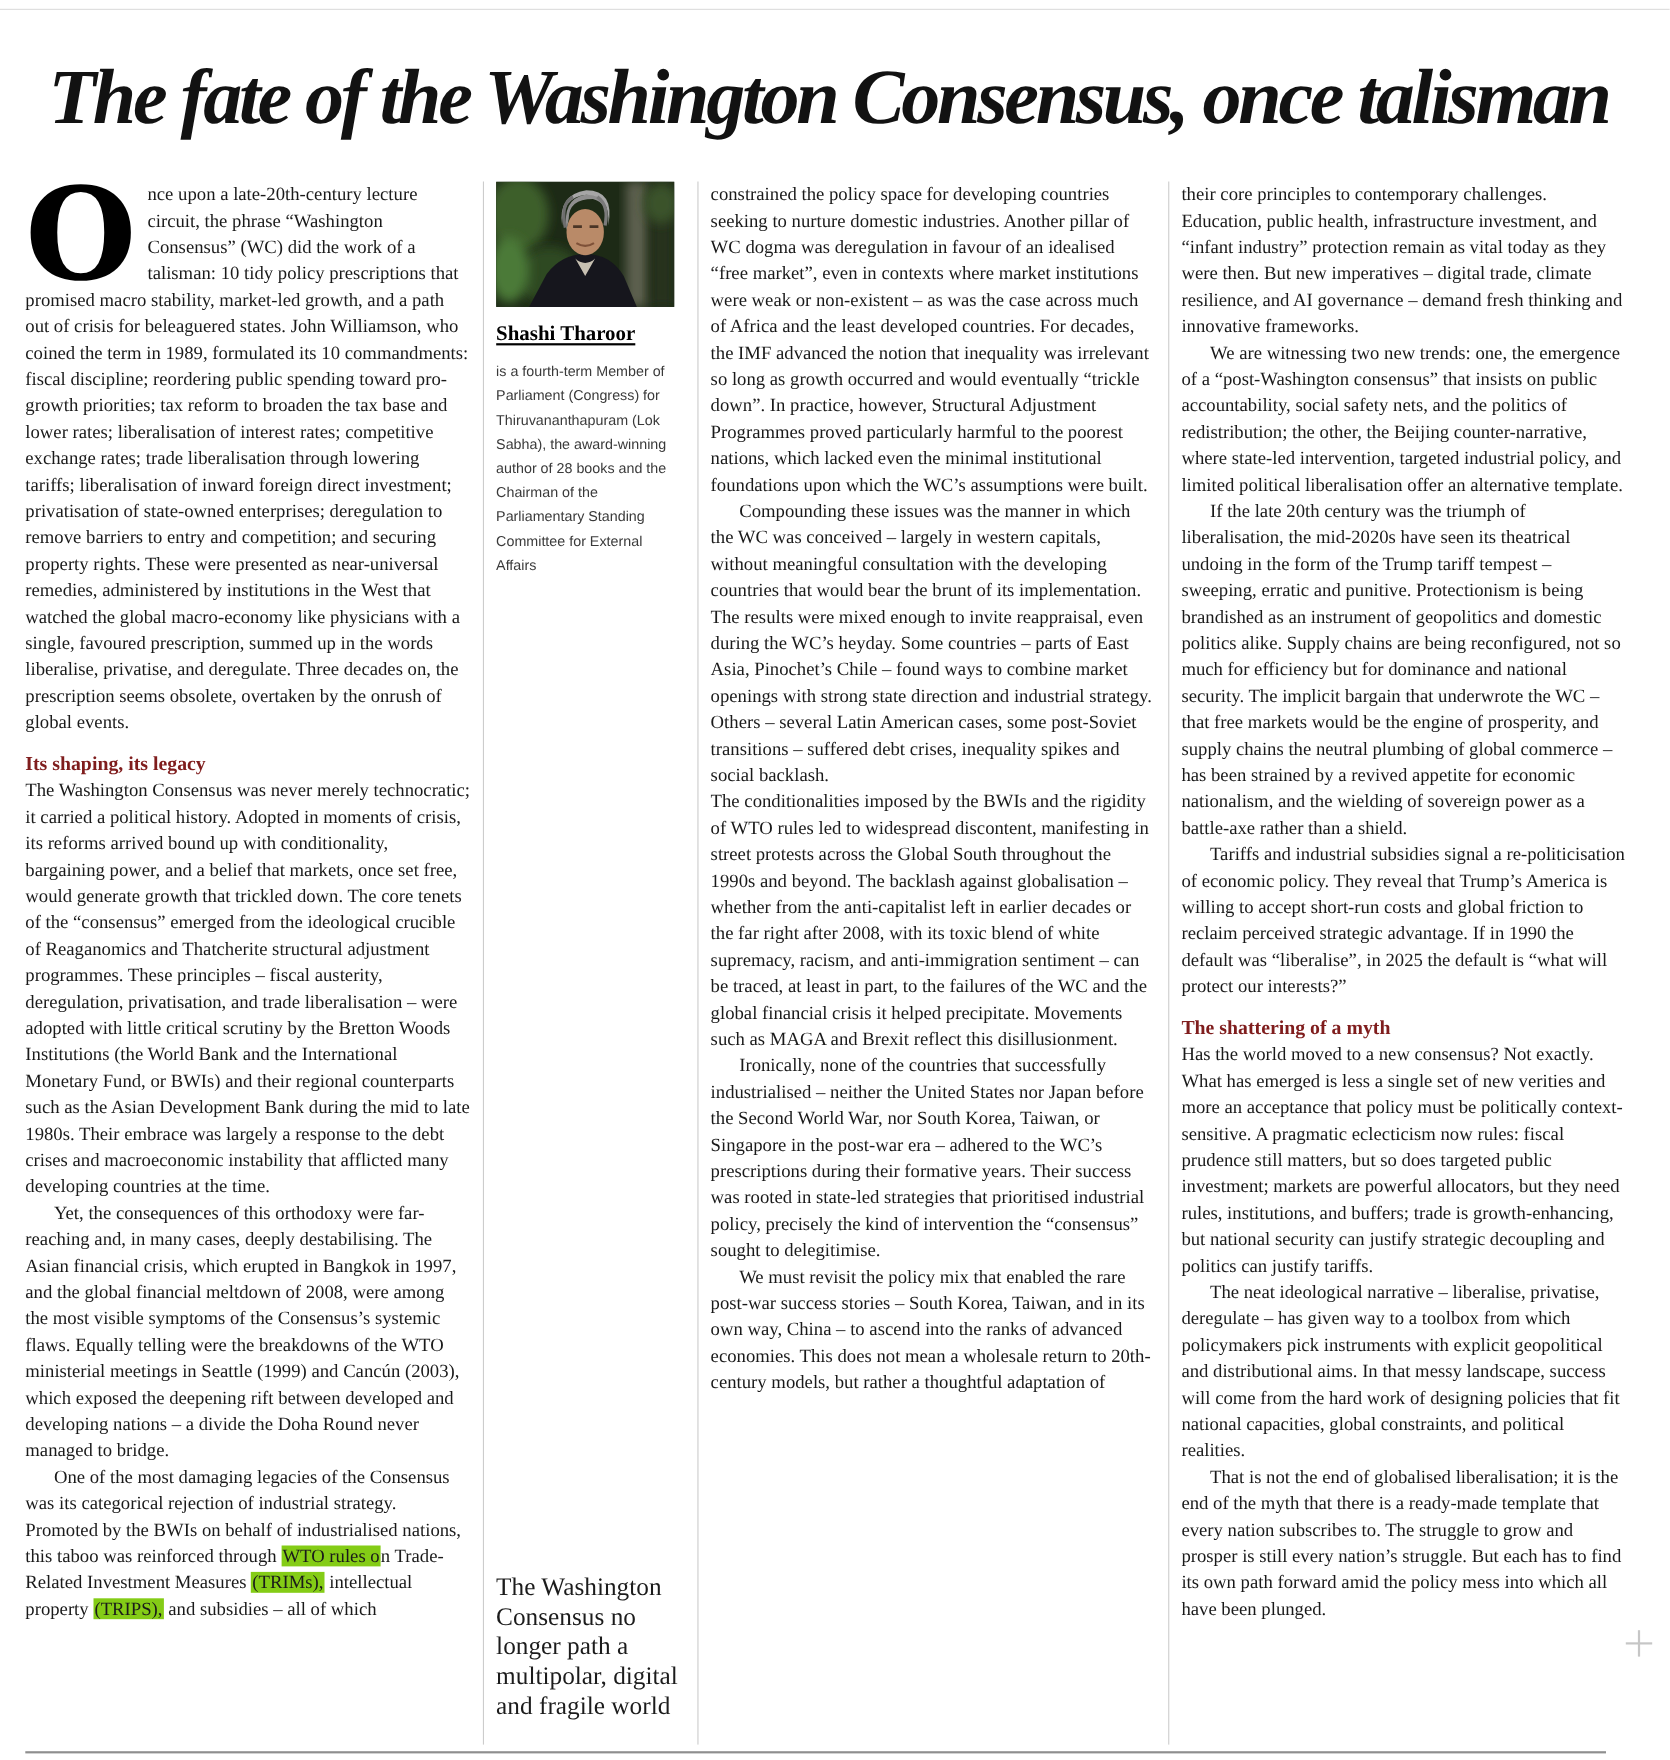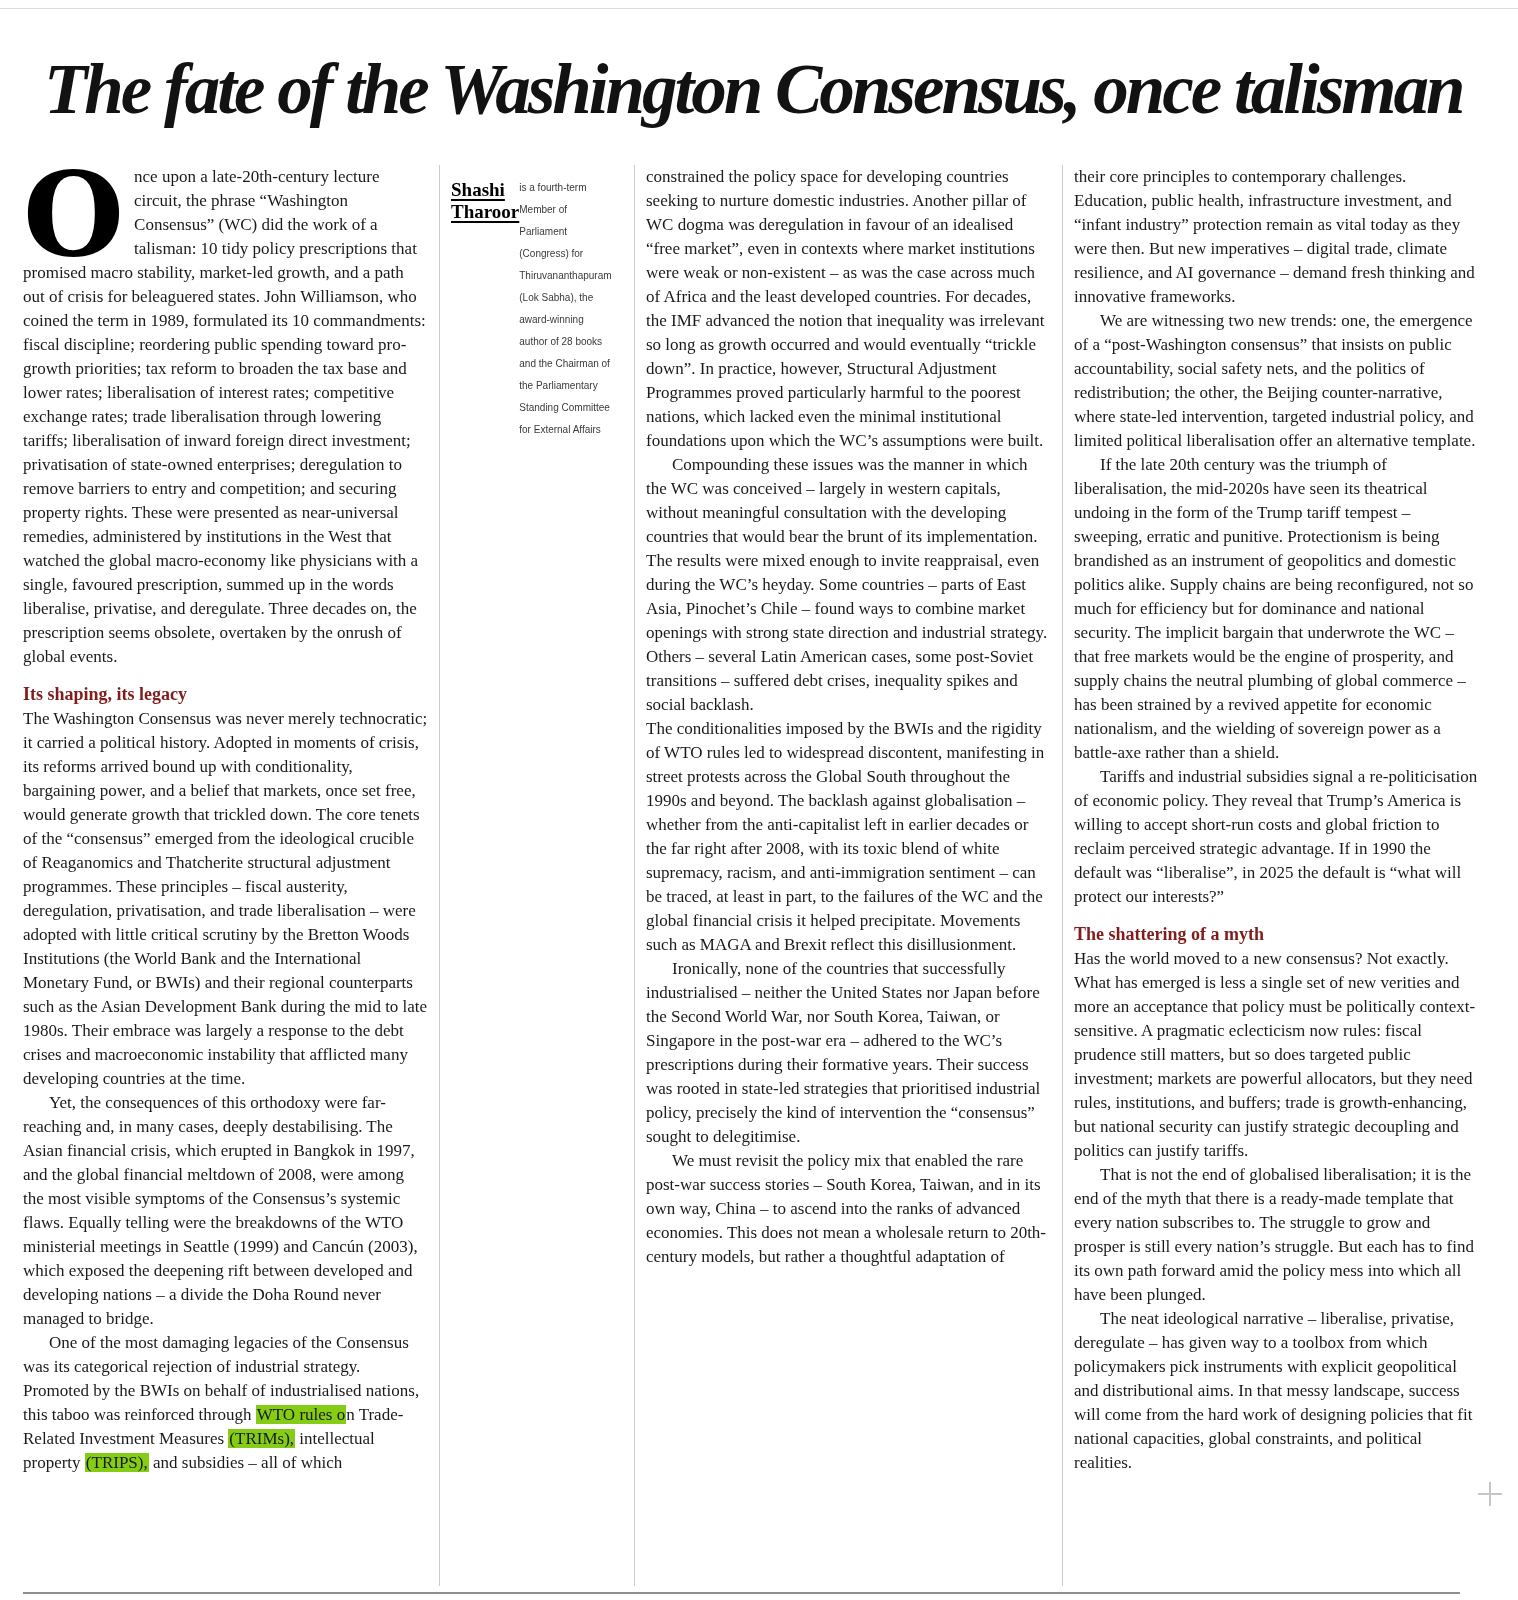--- a/index.html
+++ b/index.html
@@ -23,29 +23,29 @@
   .vrule { flex:0 0 1px; width:1px; background:#cccccc; margin:0 11px; }
   .para { margin:0; }
   .para.indent { text-indent:26px; }
   .subhead { font-size:18px; font-weight:700; margin:13px 0 1px 0; color:#7f1d1d; }
   .dropcap {
     float:left; font-family:"DejaVu Serif", serif; font-weight:700;
     font-size:116px; line-height:0.78; margin:4px 10px 0 0; color:#000;
   }
   mark.hl { background:#84cc16; color:inherit; padding:0 1px; }
 
-  .col-byline { flex:0 0 172px; width:172px; display:flex; flex-direction:row; font-family:"Liberation Sans", sans-serif; }
+  .col-byline { flex:0 0 172px; width:172px; display:flex; flex-direction:column; font-family:"Liberation Sans", sans-serif;justify-content:flex-end; }
   .photo { width:162px; height:114px; background:#22301c; overflow:hidden; }
   .photo svg { display:block; }
   .author-name {
     font-family:"Liberation Serif", serif; font-weight:700; font-size:19px; color:#000;
     margin-top:14px; text-decoration:underline; text-decoration-thickness:2px; text-underline-offset:3px;
     cursor:pointer; width:max-content;
   }
-  .bio { font-size:10px; line-height:22px; color:#3a3a3a; margin:12px 12px 0 0; width:168px; }
+  .bio { font-size:13px; line-height:22px; color:#3a3a3a; margin:12px 12px 0 0; width:168px; }
   .pullquote {
     margin-top:auto; font-family:"Liberation Serif", serif; font-weight:500;
     font-size:23px; line-height:27px; color:#1c1c1c; padding-bottom:22px; width:168px;
   }
   .bottom-rule { position:absolute; left:23px; top:1592px; width:1437px; height:2px; background:#8f8f8f; }
   .plus-mark { position:absolute; left:1478px; top:1482px; width:24px; height:24px; }
   .plus-mark .h { position:absolute; top:11px; left:0; width:24px; height:2px; background:#c6c6c6; }
   .plus-mark .v { position:absolute; left:11px; top:0; width:2px; height:24px; background:#c6c6c6; }
 </style>
 </head>
@@ -111,22 +111,22 @@
 
   <div class="vrule"></div>
 
   <section class="col col-text">
     <p class="para">their core principles to contemporary challenges. Education, public health, infrastructure investment, and “infant industry” protection remain as vital today as they were then. But new imperatives – digital trade, climate resilience, and AI governance – demand fresh thinking and innovative frameworks.</p>
     <p class="para indent">We are witnessing two new trends: one, the emergence of a “post-Washington consensus” that insists on public accountability, social safety nets, and the politics of redistribution; the other, the Beijing counter-narrative, where state-led intervention, targeted industrial policy, and limited political liberalisation offer an alternative template.</p>
     <p class="para indent">If the late 20th century was the triumph of liberalisation, the mid-2020s have seen its theatrical undoing in the form of the Trump tariff tempest – sweeping, erratic and punitive. Protectionism is being brandished as an instrument of geopolitics and domestic politics alike. Supply chains are being reconfigured, not so much for efficiency but for dominance and national security. The implicit bargain that underwrote the WC – that free markets would be the engine of prosperity, and supply chains the neutral plumbing of global commerce – has been strained by a revived appetite for economic nationalism, and the wielding of sovereign power as a battle-axe rather than a shield.</p>
     <p class="para indent">Tariffs and industrial subsidies signal a re-politicisation of economic policy. They reveal that Trump’s America is willing to accept short-run costs and global friction to reclaim perceived strategic advantage. If in 1990 the default was “liberalise”, in 2025 the default is “what will protect our interests?”</p>
     <h2 class="subhead">The shattering of a myth</h2>
     <p class="para">Has the world moved to a new consensus? Not exactly. What has emerged is less a single set of new verities and more an acceptance that policy must be politically context-sensitive. A pragmatic eclecticism now rules: fiscal prudence still matters, but so does targeted public investment; markets are powerful allocators, but they need rules, institutions, and buffers; trade is growth-enhancing, but national security can justify strategic decoupling and politics can justify tariffs.</p>
+    <p class="para indent">The neat ideological narrative – liberalise, privatise, deregulate – has given way to a toolbox from which policymakers pick instruments with explicit geopolitical and distributional aims. In that messy landscape, success will come from the hard work of designing policies that fit national capacities, global constraints, and political realities.</p>
     <p class="para indent">That is not the end of globalised liberalisation; it is the end of the myth that there is a ready-made template that every nation subscribes to. The struggle to grow and prosper is still every nation’s struggle. But each has to find its own path forward amid the policy mess into which all have been plunged.</p>
-    <p class="para indent">The neat ideological narrative – liberalise, privatise, deregulate – has given way to a toolbox from which policymakers pick instruments with explicit geopolitical and distributional aims. In that messy landscape, success will come from the hard work of designing policies that fit national capacities, global constraints, and political realities.</p>
   </section>
 
 </div>
 
 <div class="bottom-rule"></div>
 <div class="plus-mark">
     <span class="h"></span>
     <span class="v"></span>
   </div>
 

